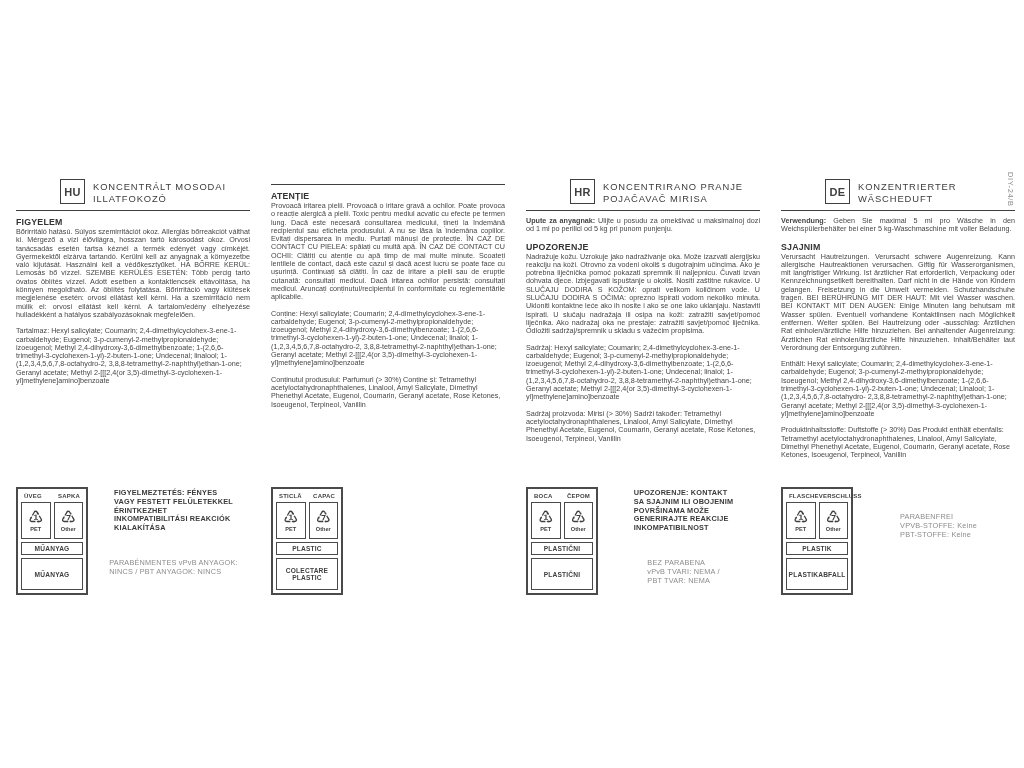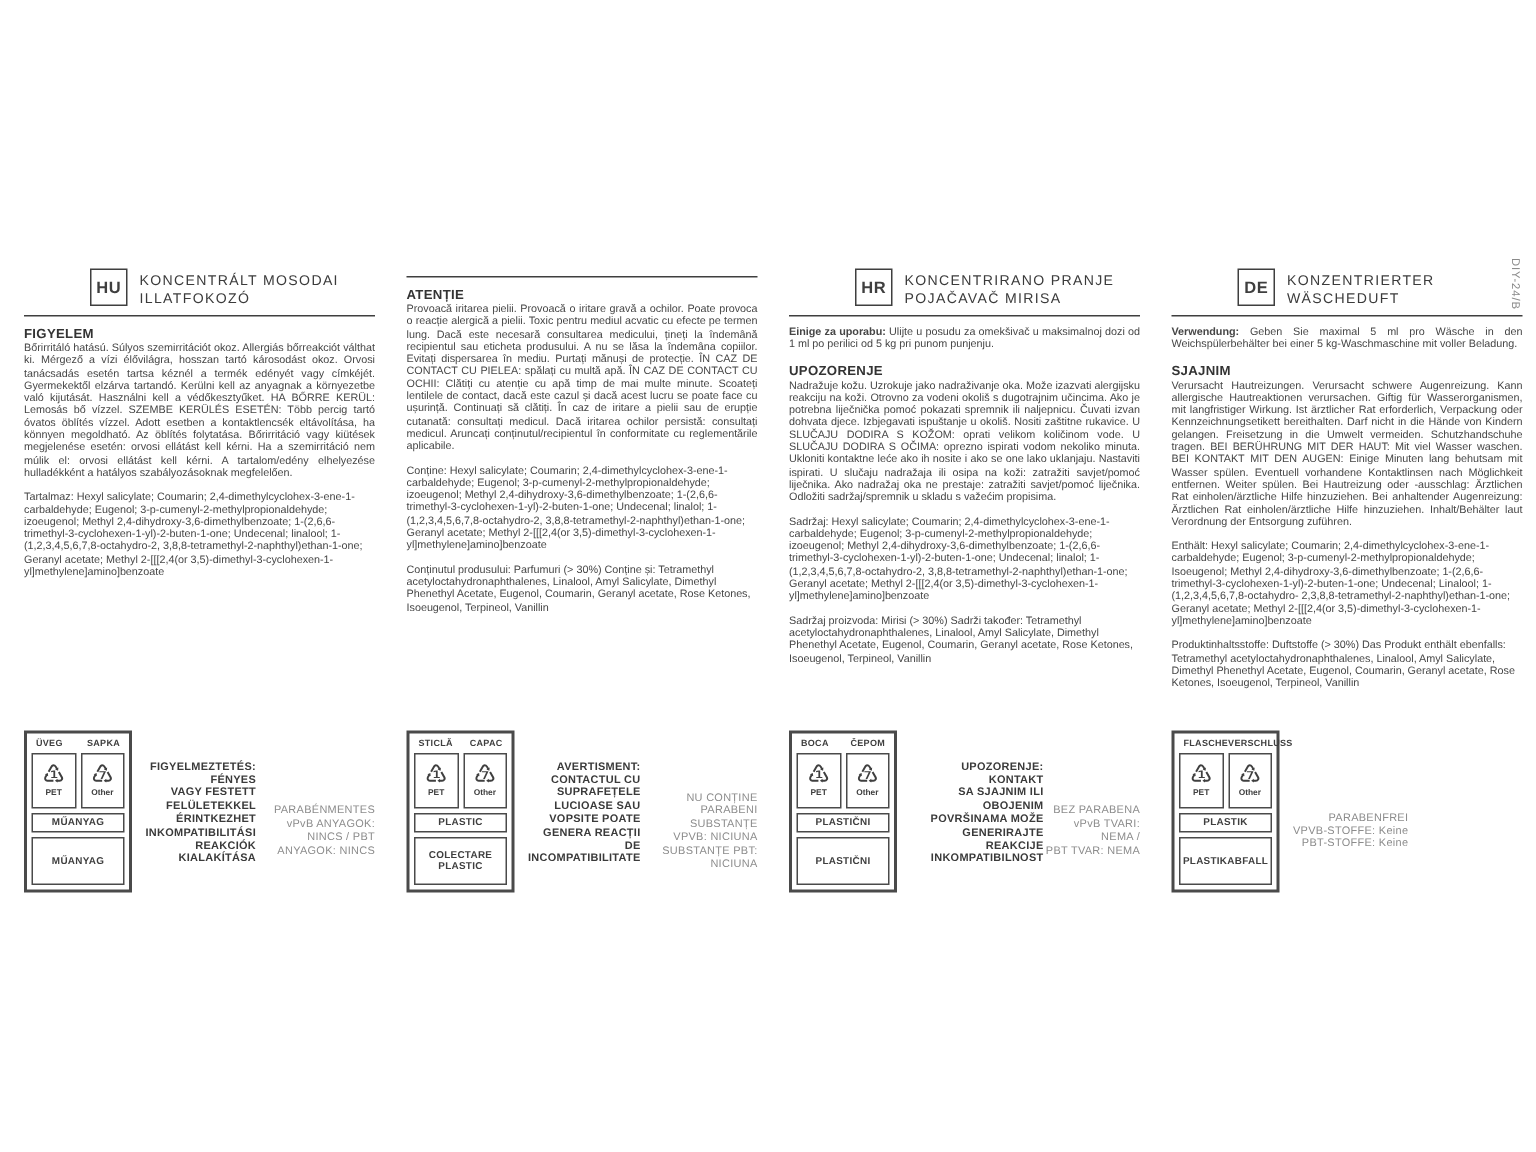--- a/index.html
+++ b/index.html
@@ -51,21 +51,21 @@
     display:flex; flex-direction:column; align-items:center; justify-content:center;
   }
   .glyph { font-family:"DejaVu Sans", sans-serif; font-size:17px; line-height:17px; color:#3f3f3f; }
   .mat { font-size:5.6px; font-weight:bold; margin-top:0px; }
   .rb-row {
     border:1.6px solid #4a4a4a; min-height:13px;
     display:flex; align-items:center; justify-content:center; text-align:center;
     font-size:6.6px; font-weight:bold; line-height:7px; letter-spacing:.2px; padding:1px;
   }
   .rb-row.tall { flex:1; }
-  .bottom-texts { flex:1; display:flex; flex-direction:row; align-items:center; text-align:right; }
+  .bottom-texts { flex:1; display:flex; flex-direction:column; align-items:center; text-align:left; }
   .box-warning {
     margin:2px 0 0; font-size:7.3px; font-weight:bold; line-height:8.8px;
     letter-spacing:.2px; white-space:pre-line; color:#3a3a3a;
   }
   .paraben {
     margin:26px 0 0; font-size:7.3px; line-height:8.8px; letter-spacing:.2px;
     white-space:pre-line; color:#8c8c8c;
   }
   .side-code {
     position:absolute; top:172px; right:9px;
@@ -103,21 +103,21 @@
 
   <section class="col">
     <header class="col-head">
       <div class="lang-box">
           <span>HR</span>
         </div>
       <h1 class="title">KONCENTRIRANO PRANJE
 POJAČAVAČ MIRISA</h1>
     </header>
     <hr class="rule">
-    <p class="usage"><b>Einige za uporabu:</b> <span>Ulijte u posudu za omekšivač u maksimalnoj dozi od 1 ml po perilici od 5 kg pri punom punjenju.</span></p>
+    <p class="usage"><b>Upute za anyagnak:</b> <span>Ulijte u posudu za omekšivač u maksimalnoj dozi od 1 ml po perilici od 5 kg pri punom punjenju.</span></p>
     <h2 class="warn-head">UPOZORENJE</h2>
     <p class="warn">Nadražuje kožu. Uzrokuje jako nadraživanje oka. Može izazvati alergijsku reakciju na koži. Otrovno za vodeni okoliš s dugotrajnim učincima. Ako je potrebna liječnička pomoć pokazati spremnik ili naljepnicu. Čuvati izvan dohvata djece. Izbjegavati ispuštanje u okoliš. Nositi zaštitne rukavice. U SLUČAJU DODIRA S KOŽOM: oprati velikom količinom vode. U SLUČAJU DODIRA S OČIMA: oprezno ispirati vodom nekoliko minuta. Ukloniti kontaktne leće ako ih nosite i ako se one lako uklanjaju. Nastaviti ispirati. U slučaju nadražaja ili osipa na koži: zatražiti savjet/pomoć liječnika. Ako nadražaj oka ne prestaje: zatražiti savjet/pomoć liječnika. Odložiti sadržaj/spremnik u skladu s važećim propisima.</p>
     <p class="ingredients">Sadržaj: Hexyl salicylate; Coumarin; 2,4-dimethylcyclohex-3-ene-1-carbaldehyde; Eugenol; 3-p-cumenyl-2-methylpropionaldehyde; izoeugenol; Methyl 2,4-dihydroxy-3,6-dimethylbenzoate; 1-(2,6,6-trimethyl-3-cyclohexen-1-yl)-2-buten-1-one; Undecenal; linalol; 1-(1,2,3,4,5,6,7,8-octahydro-2, 3,8,8-tetramethyl-2-naphthyl)ethan-1-one; Geranyl acetate; Methyl 2-[[[2,4(or 3,5)-dimethyl-3-cyclohexen-1-yl]methylene]amino]benzoate</p>
     <p class="ingredients">Sadržaj proizvoda: Mirisi (&gt; 30%) Sadrži također: Tetramethyl acetyloctahydronaphthalenes, Linalool, Amyl Salicylate, Dimethyl Phenethyl Acetate, Eugenol, Coumarin, Geranyl acetate, Rose Ketones, Isoeugenol, Terpineol, Vanillin</p>
   </section>
 
   <section class="col">
     <header class="col-head">
       <div class="lang-box">
           <span>DE</span>
@@ -177,29 +177,20 @@
           <span class="glyph">♳</span>
           <span class="mat">PET</span>
         </div>
         <div class="rb-cell">
           <span class="glyph">♹</span>
           <span class="mat">Other</span>
         </div>
       </div>
       <div class="rb-row">PLASTIC</div>
       <div class="rb-row tall">COLECTARE PLASTIC</div>
-    </div>
-    <div class="bottom-texts">
-      <p class="box-warning">AVERTISMENT: CONTACTUL CU
-SUPRAFEȚELE LUCIOASE SAU
-VOPSITE POATE GENERA REACȚII
-DE INCOMPATIBILITATE</p>
-      <p class="paraben">NU CONȚINE PARABENI SUBSTANȚE
-VPVB: NICIUNA
-SUBSTANȚE PBT: NICIUNA</p>
     </div>
   </div>
 
   <div class="bottom-cell">
     <div class="recycle-box">
       <div class="rb-heads">
         <span>BOCA</span>
         <span>ČEPOM</span>
       </div>
       <div class="rb-syms">

